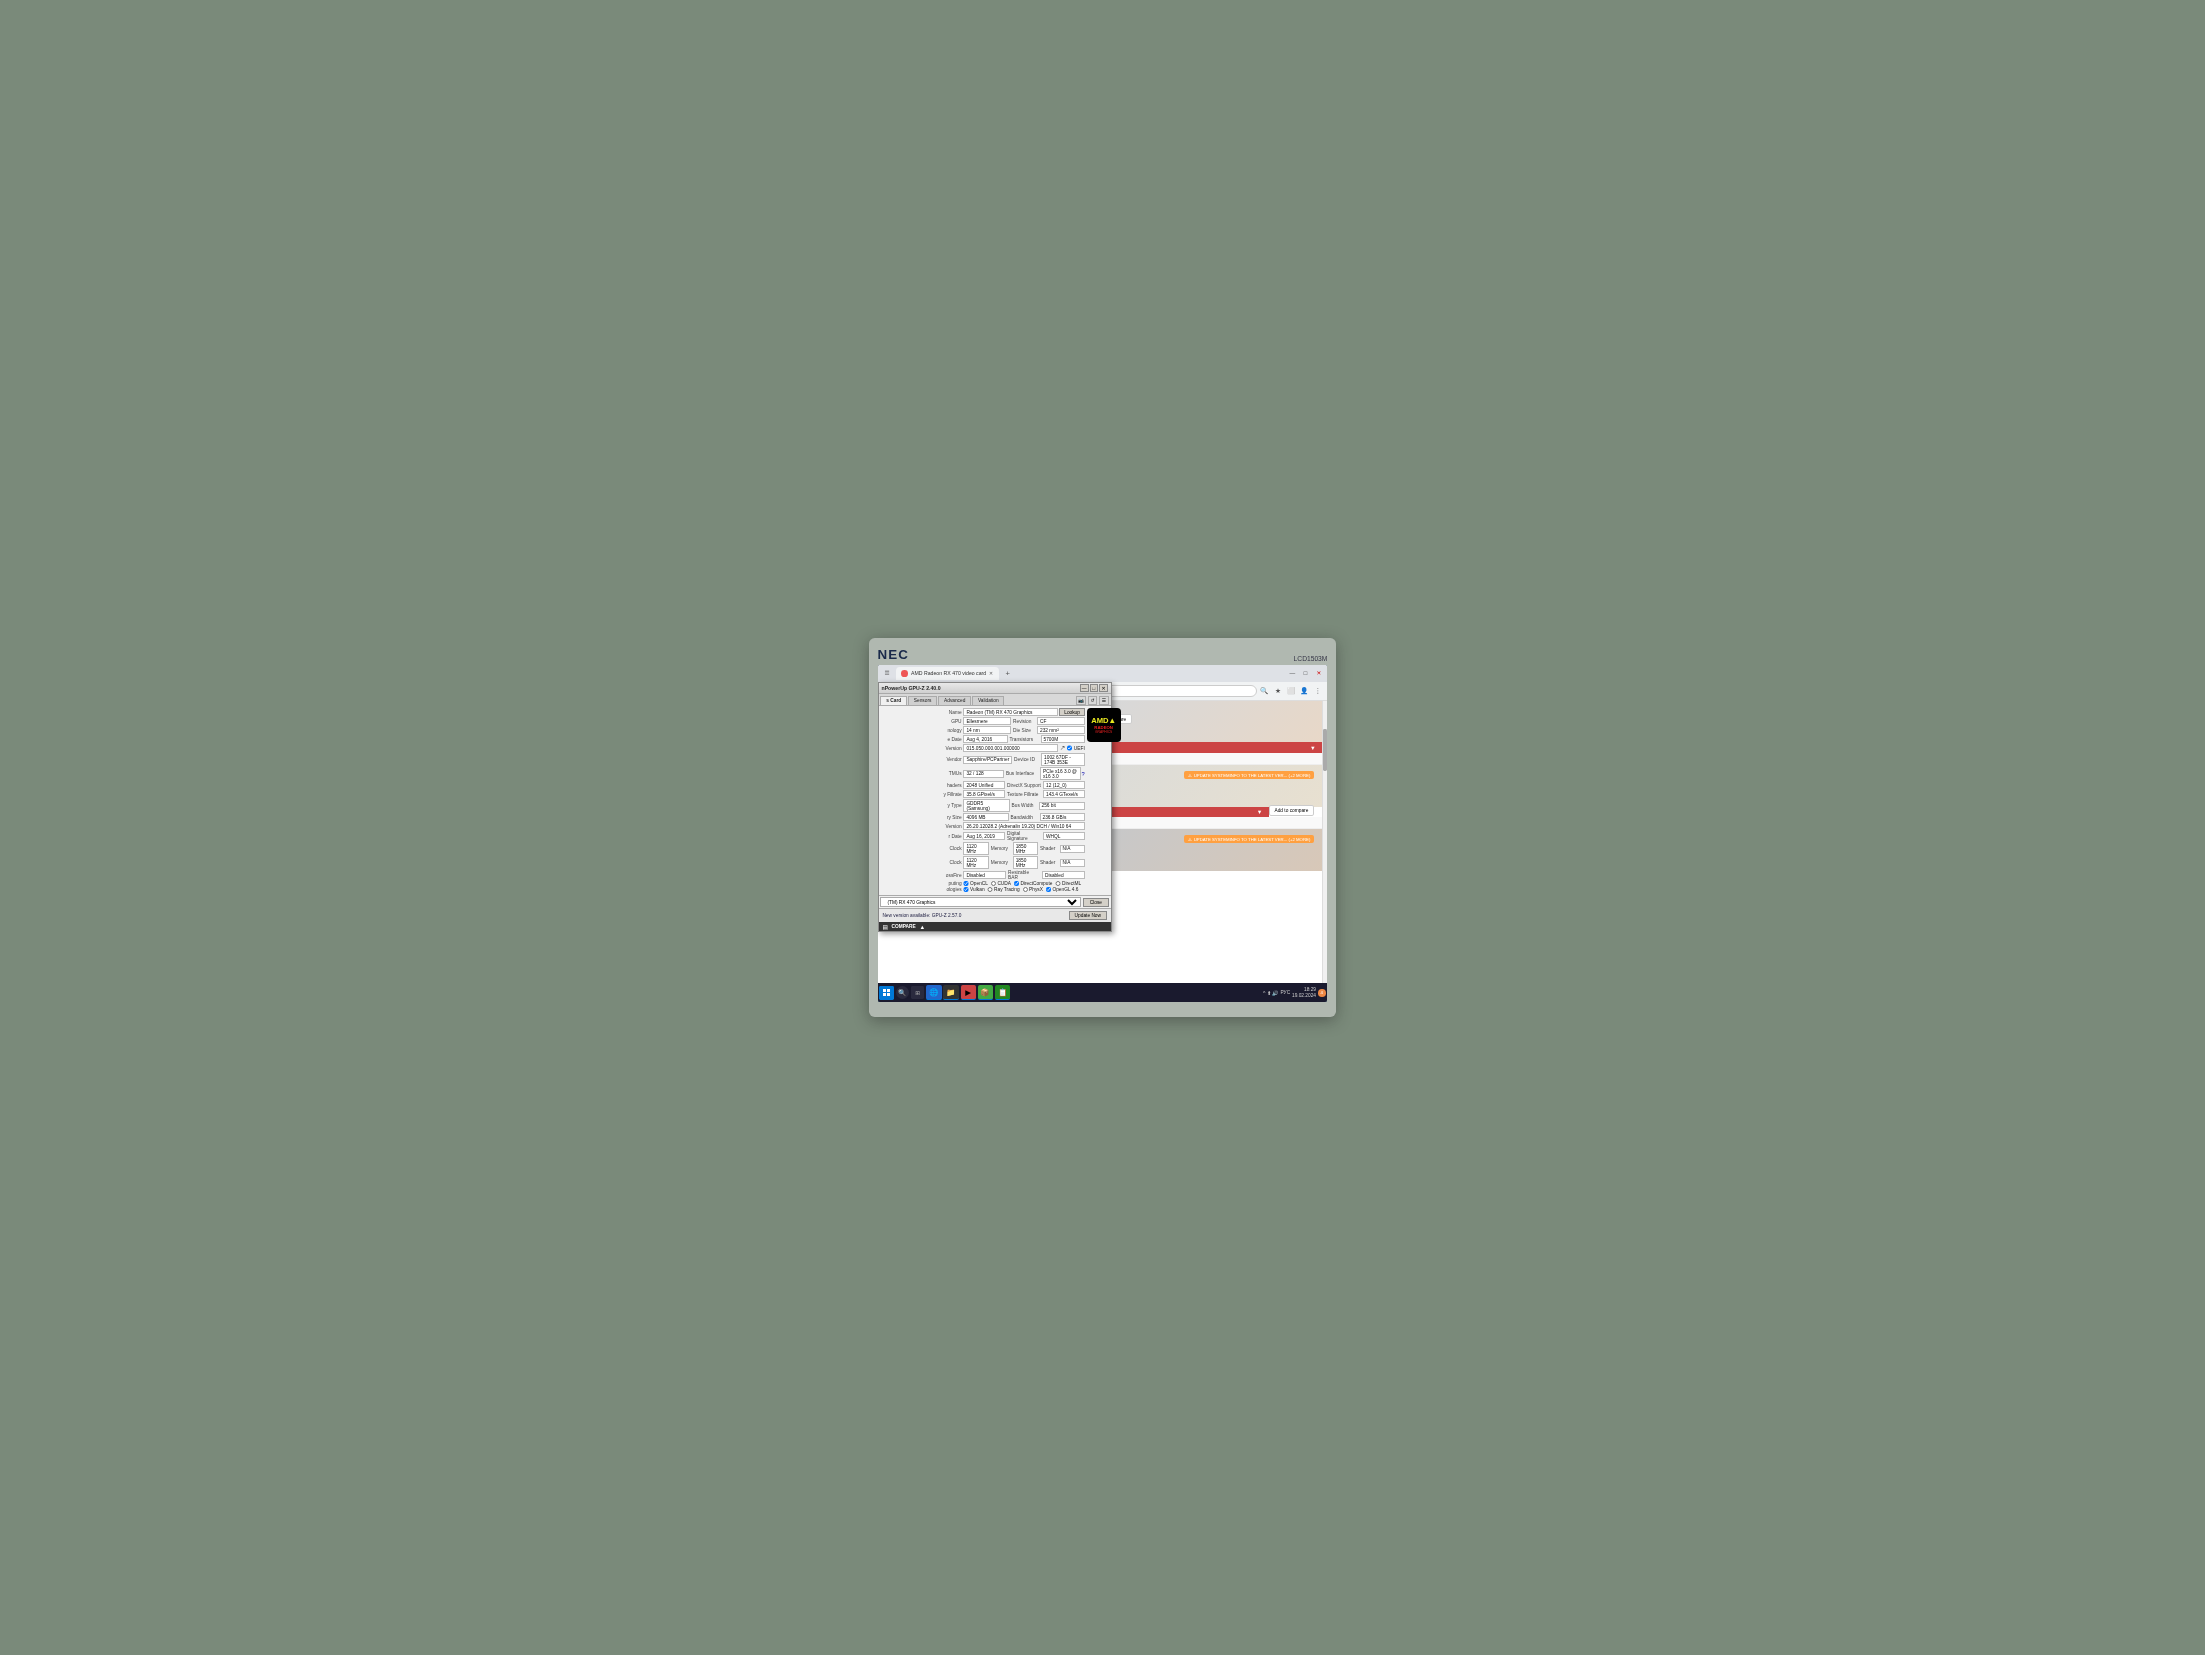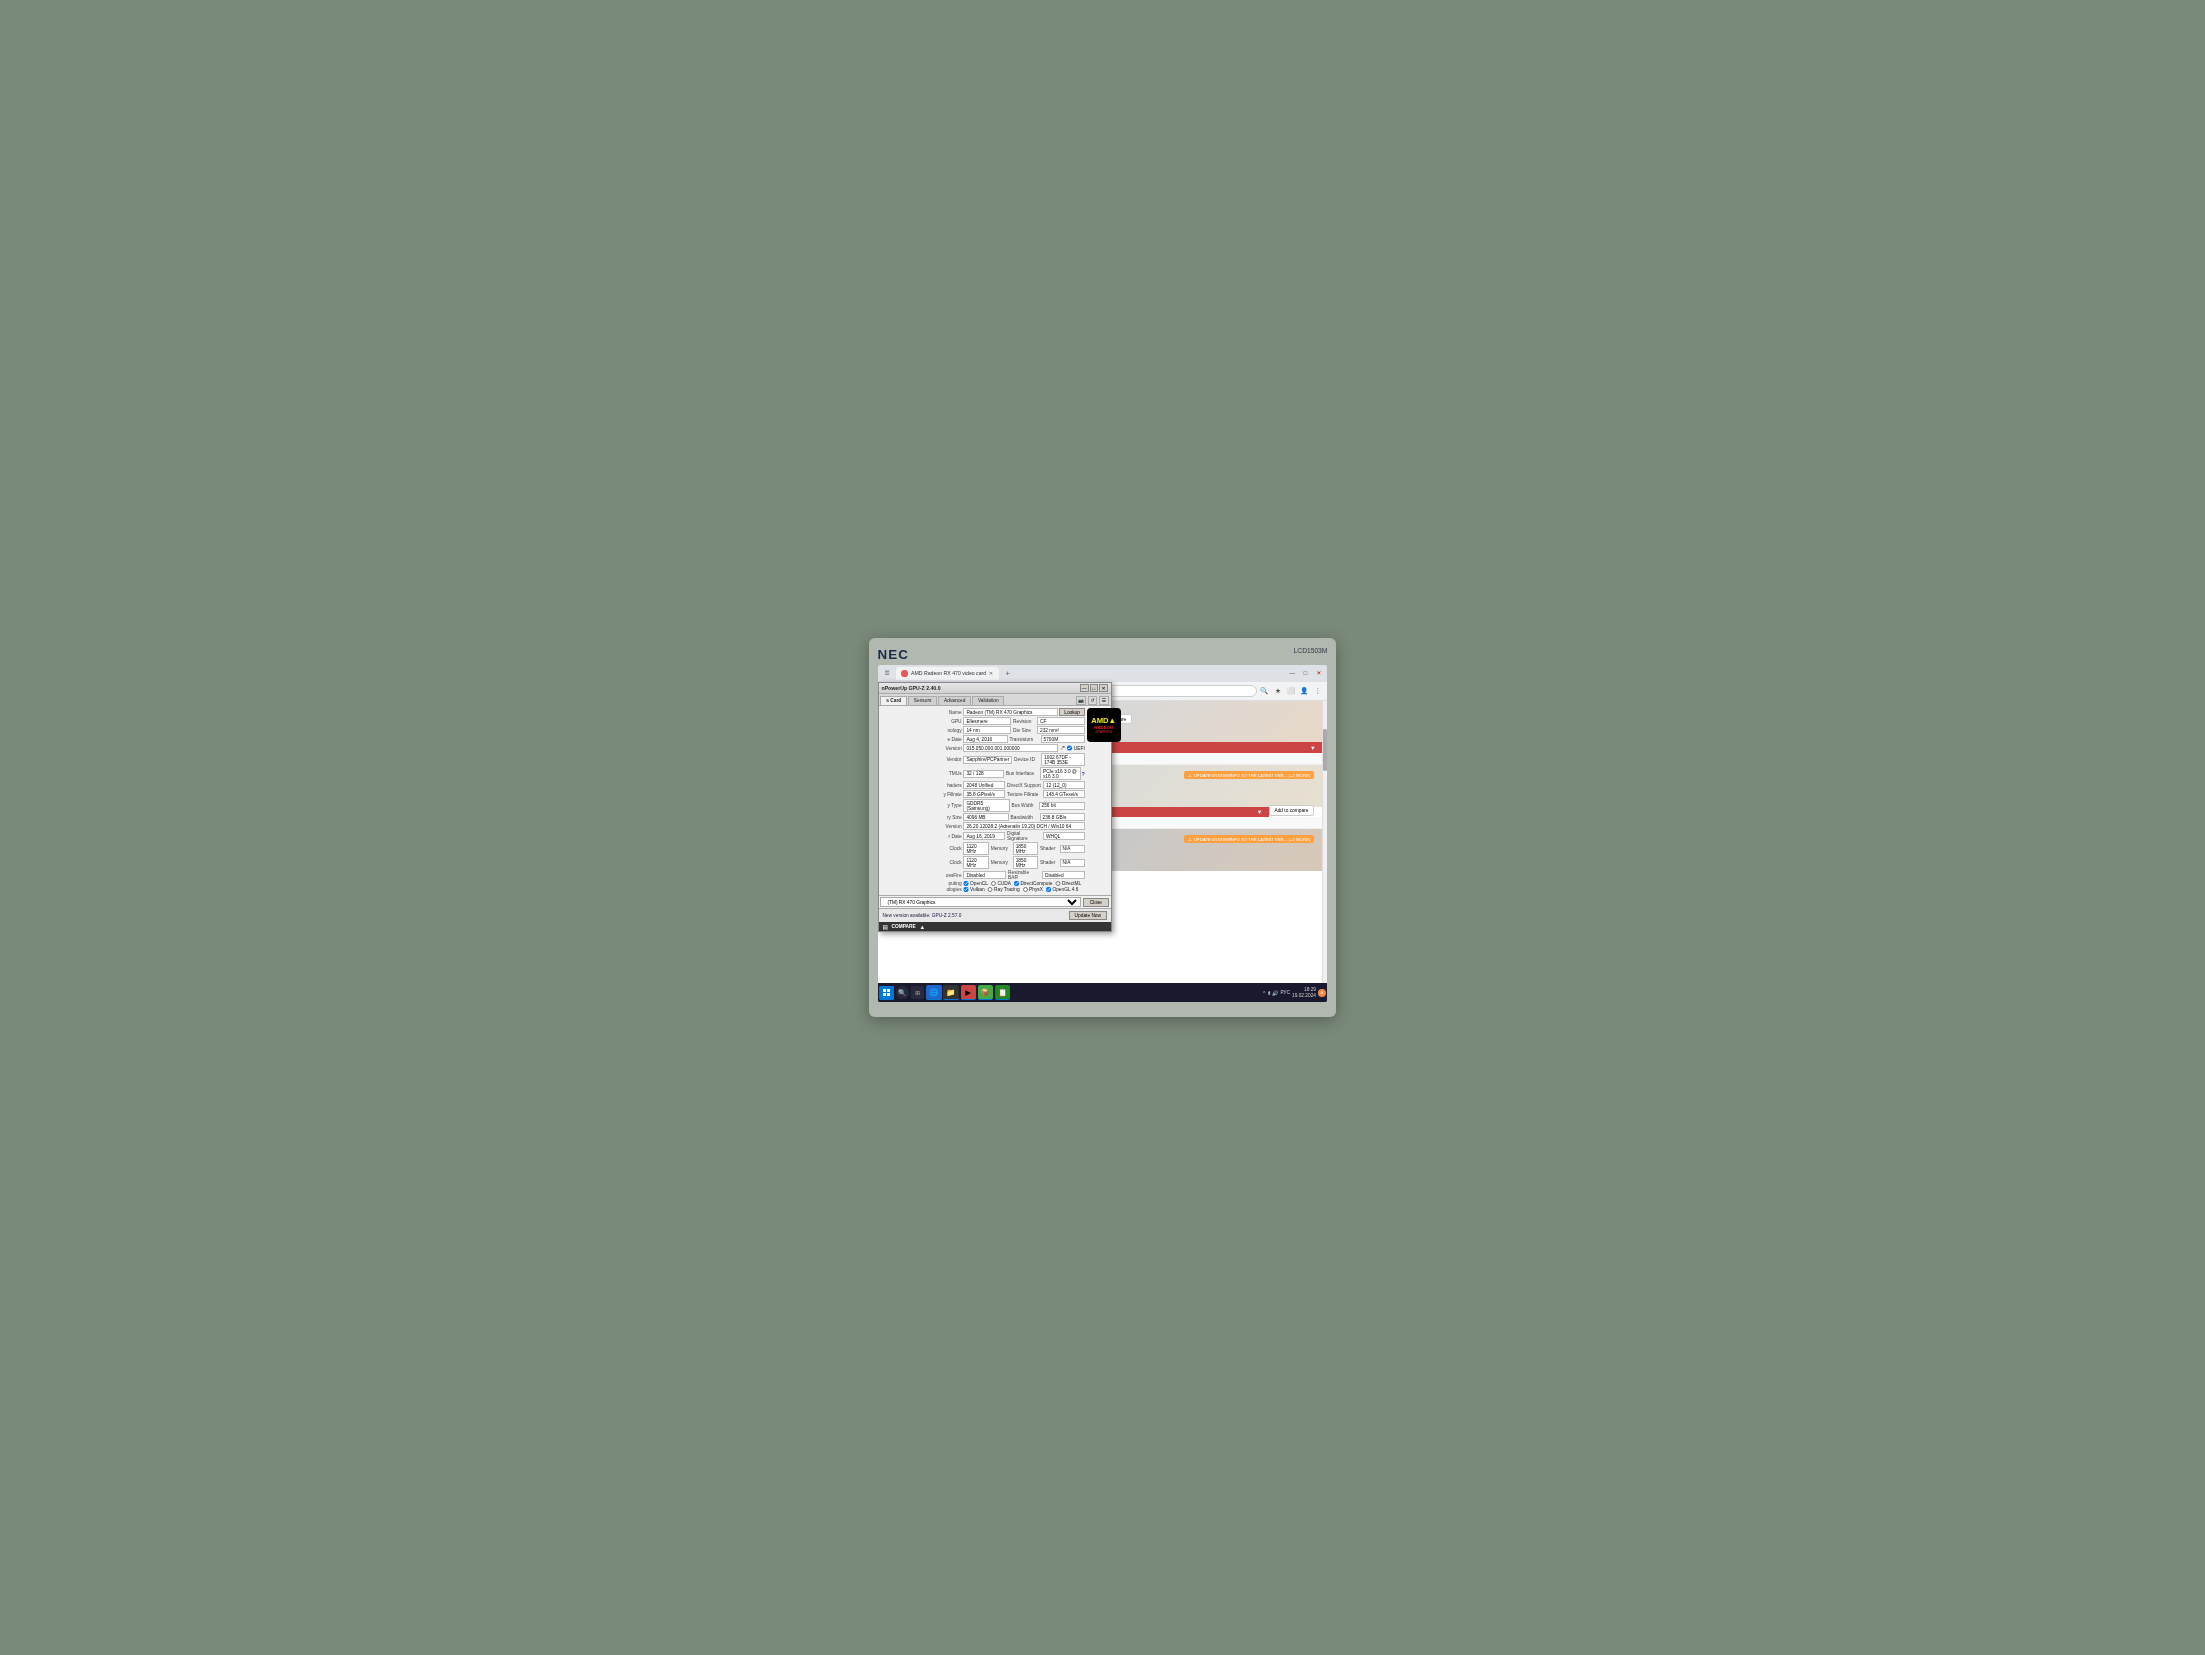--- a/index.html
+++ b/index.html
@@ -17,21 +17,21 @@
       background: #b0b8b0;
       border-radius: 5.7px;
       padding: 8.6px 8.6px 14.3px 8.6px;
       width: 98vw;
       max-width: 467px;
       box-shadow: 0 3.8px 15.3px #2226;
     }
     .monitor-top-bar {
       display: flex;
       justify-content: space-between;
-      align-items: flex-start;
+      align-items: flex-end;
       margin-bottom: 2.9px;
     }
     .monitor-brand {
       font-size: 13.4px;
       font-weight: bold;
       color: #1a2a4a;
       letter-spacing: 1px;
     }
     .monitor-model {
       font-size: 6.7px;

